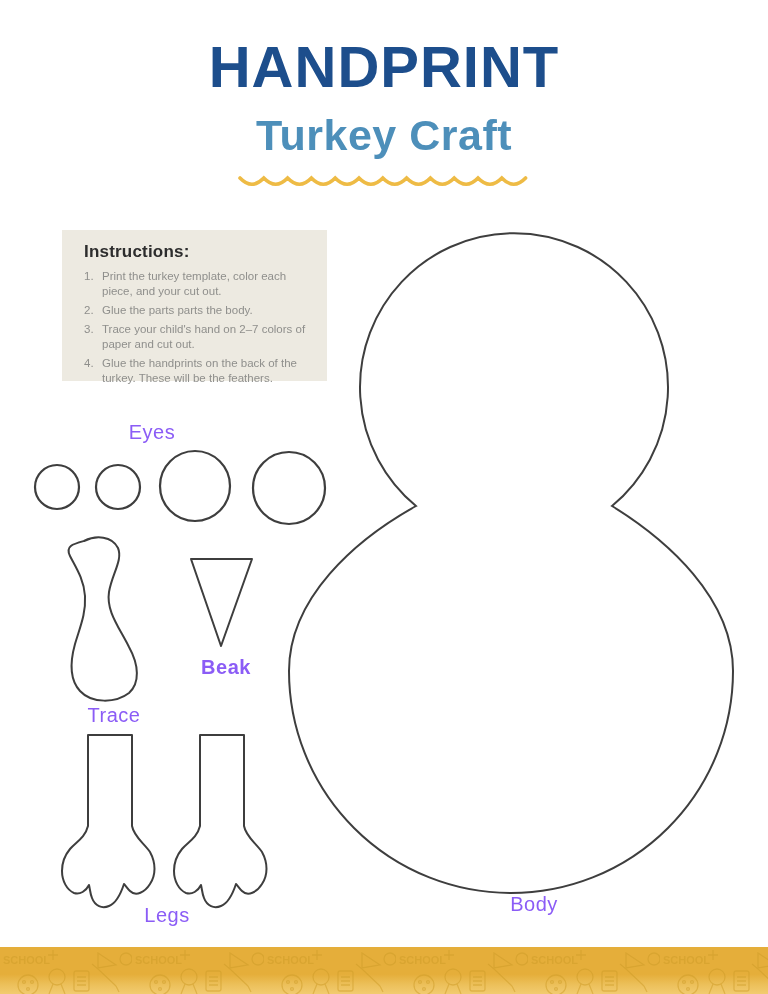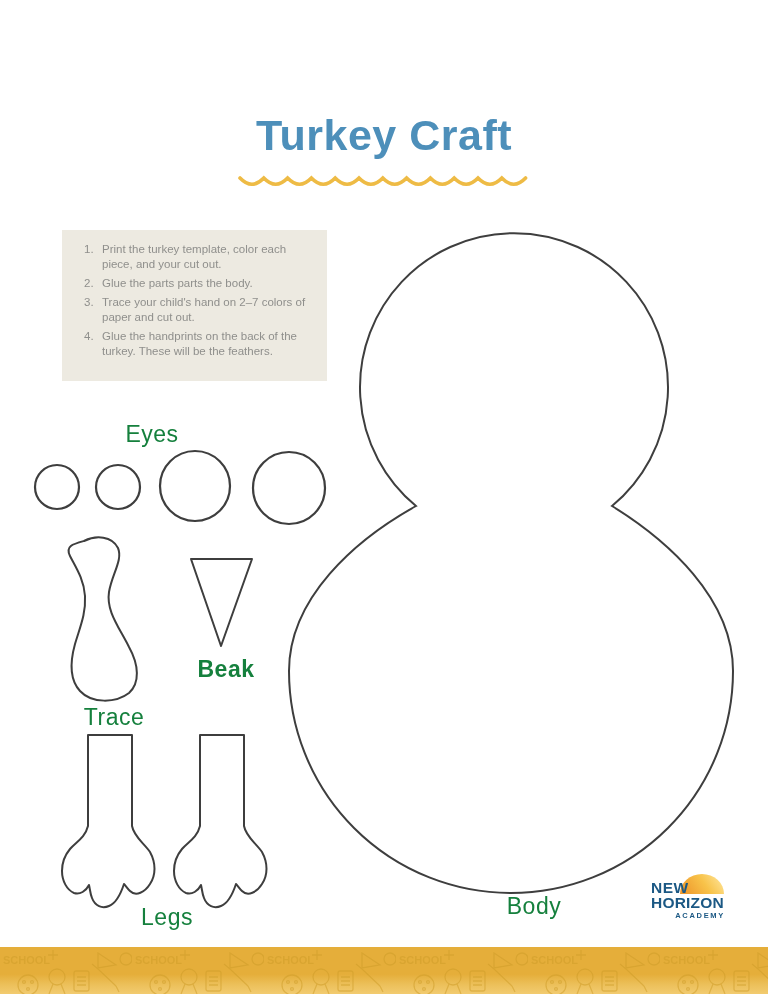--- a/index.html
+++ b/index.html
@@ -35,21 +35,21 @@
     font-size:11.5px; line-height:1.3;
   }
   .instructions .num { flex:none; width:18px; }
   .instructions .txt { flex:1; }
   
   .shapes { position:absolute; left:0; top:0; pointer-events:none; }
   .shapes * { fill:none; stroke:#3e3e3e; }
   
   .part-label {
     position:absolute; transform:translateX(-50%);
-    color:#15803d; font-size:23px; letter-spacing:0.5px; white-space:nowrap;
+    color:#8b5cf6; font-size:20px; letter-spacing:0.5px; white-space:nowrap;
   }
   
   .logo { position:absolute; left:651px; top:872px; width:76px; height:52px; }
   .logo .sun {
     position:absolute; left:29px; top:2px; width:44px; height:20px;
     border-radius:44px 44px 0 0 / 40px 40px 0 0;
     background:linear-gradient(55deg, #ee982c 8%, #f8c34a 55%, #ffe9a4 100%);
   }
   .logo .l1 {
     position:absolute; left:0; top:7px; font-size:15.5px; font-weight:bold;
@@ -64,26 +64,28 @@
     color:#1b5884; letter-spacing:1.7px;
   }
   
   .footer { position:absolute; left:0; top:947px; width:768px; height:47px; }
 </style>
 </head>
 <body>
 
 <div class="page">
 
+  <h1 class="title">HANDPRINT</h1>
   <h2 class="subtitle">Turkey Craft</h2>
   <svg class="wavy" width="294" height="20" viewBox="0 0 294 20">
     <path d="M3 6 q11.9 12.5 23.8 0 q11.9 12.5 23.8 0 q11.9 12.5 23.8 0 q11.9 12.5 23.8 0 q11.9 12.5 23.8 0 q11.9 12.5 23.8 0 q11.9 12.5 23.8 0 q11.9 12.5 23.8 0 q11.9 12.5 23.8 0 q11.9 12.5 23.8 0 q11.9 12.5 23.8 0 q11.9 12.5 23.8 0" fill="none" stroke="#eebb45" stroke-width="3.6" stroke-linecap="round"></path>
   </svg>
 
   <section class="instructions">
+    <h3>Instructions:</h3>
     <ol>
       <li>
         <span class="num">1.</span>
         <span class="txt">Print the turkey template, color each piece, and your cut out.</span>
       </li>
       <li>
         <span class="num">2.</span>
         <span class="txt">Glue the parts parts the body.</span>
       </li>
       <li>
@@ -145,26 +147,20 @@
              A 222 222 0 0 1 289 671
              C 289 598, 355 540, 416 506 Z"></path>
   </svg>
 
   <div class="part-label" style="left:152px; top:421px;">Eyes</div>
   <div class="part-label" style="left:114px; top:704px;">Trace</div>
   <div class="part-label" style="left:226px; top:656px;font-weight:bold;">Beak</div>
   <div class="part-label" style="left:167px; top:904px;">Legs</div>
   <div class="part-label" style="left:517px; top:893px;margin-left:17px;">Body</div>
 
-  <div class="logo">
-    <div class="sun"></div>
-    <div class="l1">NEW</div>
-    <div class="l2">HORIZON</div>
-    <div class="l3">ACADEMY</div>
-  </div>
 
   <div class="footer">
     <svg width="768" height="47" viewBox="0 0 768 47">
       <defs>
         <linearGradient id="bandg" x1="0" y1="0" x2="0" y2="1">
           <stop offset="0" stop-color="#e5ae3a"></stop>
           <stop offset="0.58" stop-color="#e5ae3a"></stop>
           <stop offset="0.80" stop-color="#ecc05a"></stop>
           <stop offset="1" stop-color="#f2cb70"></stop>
         </linearGradient>

